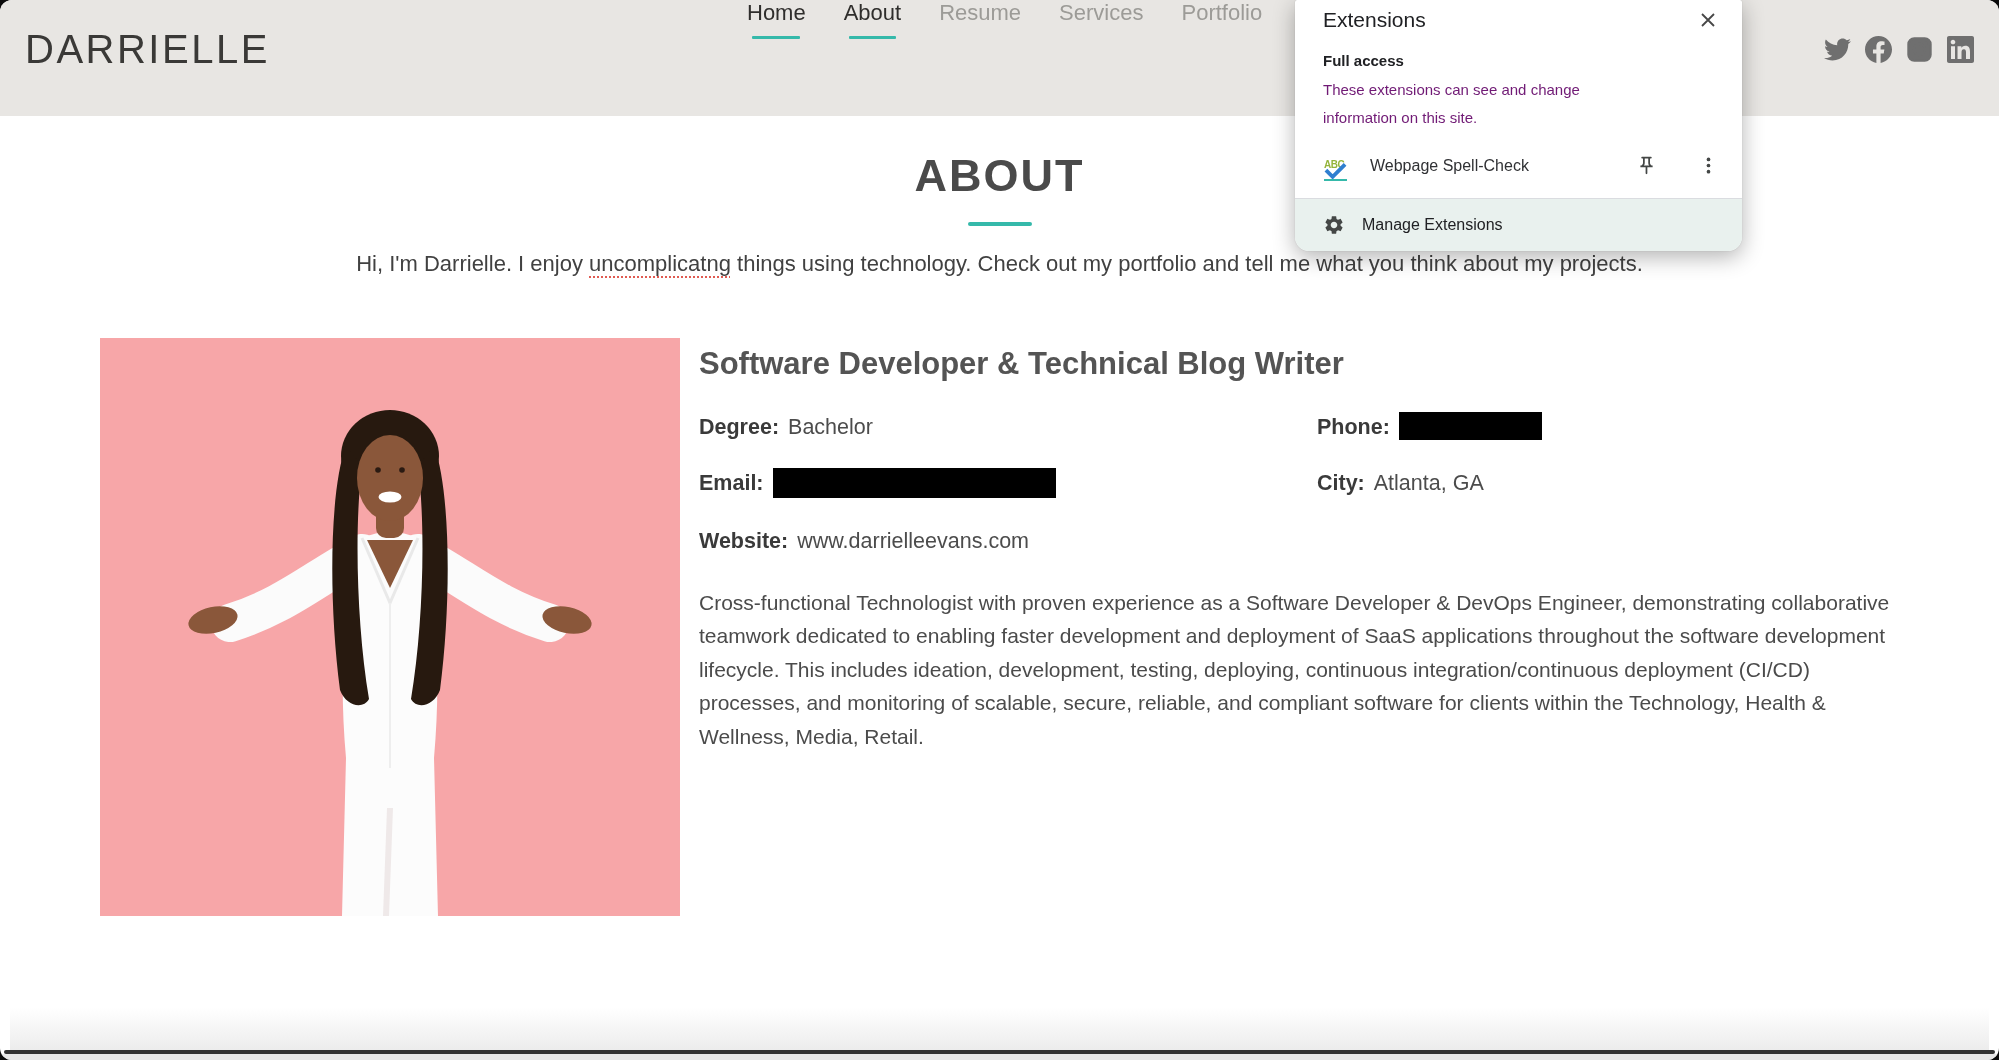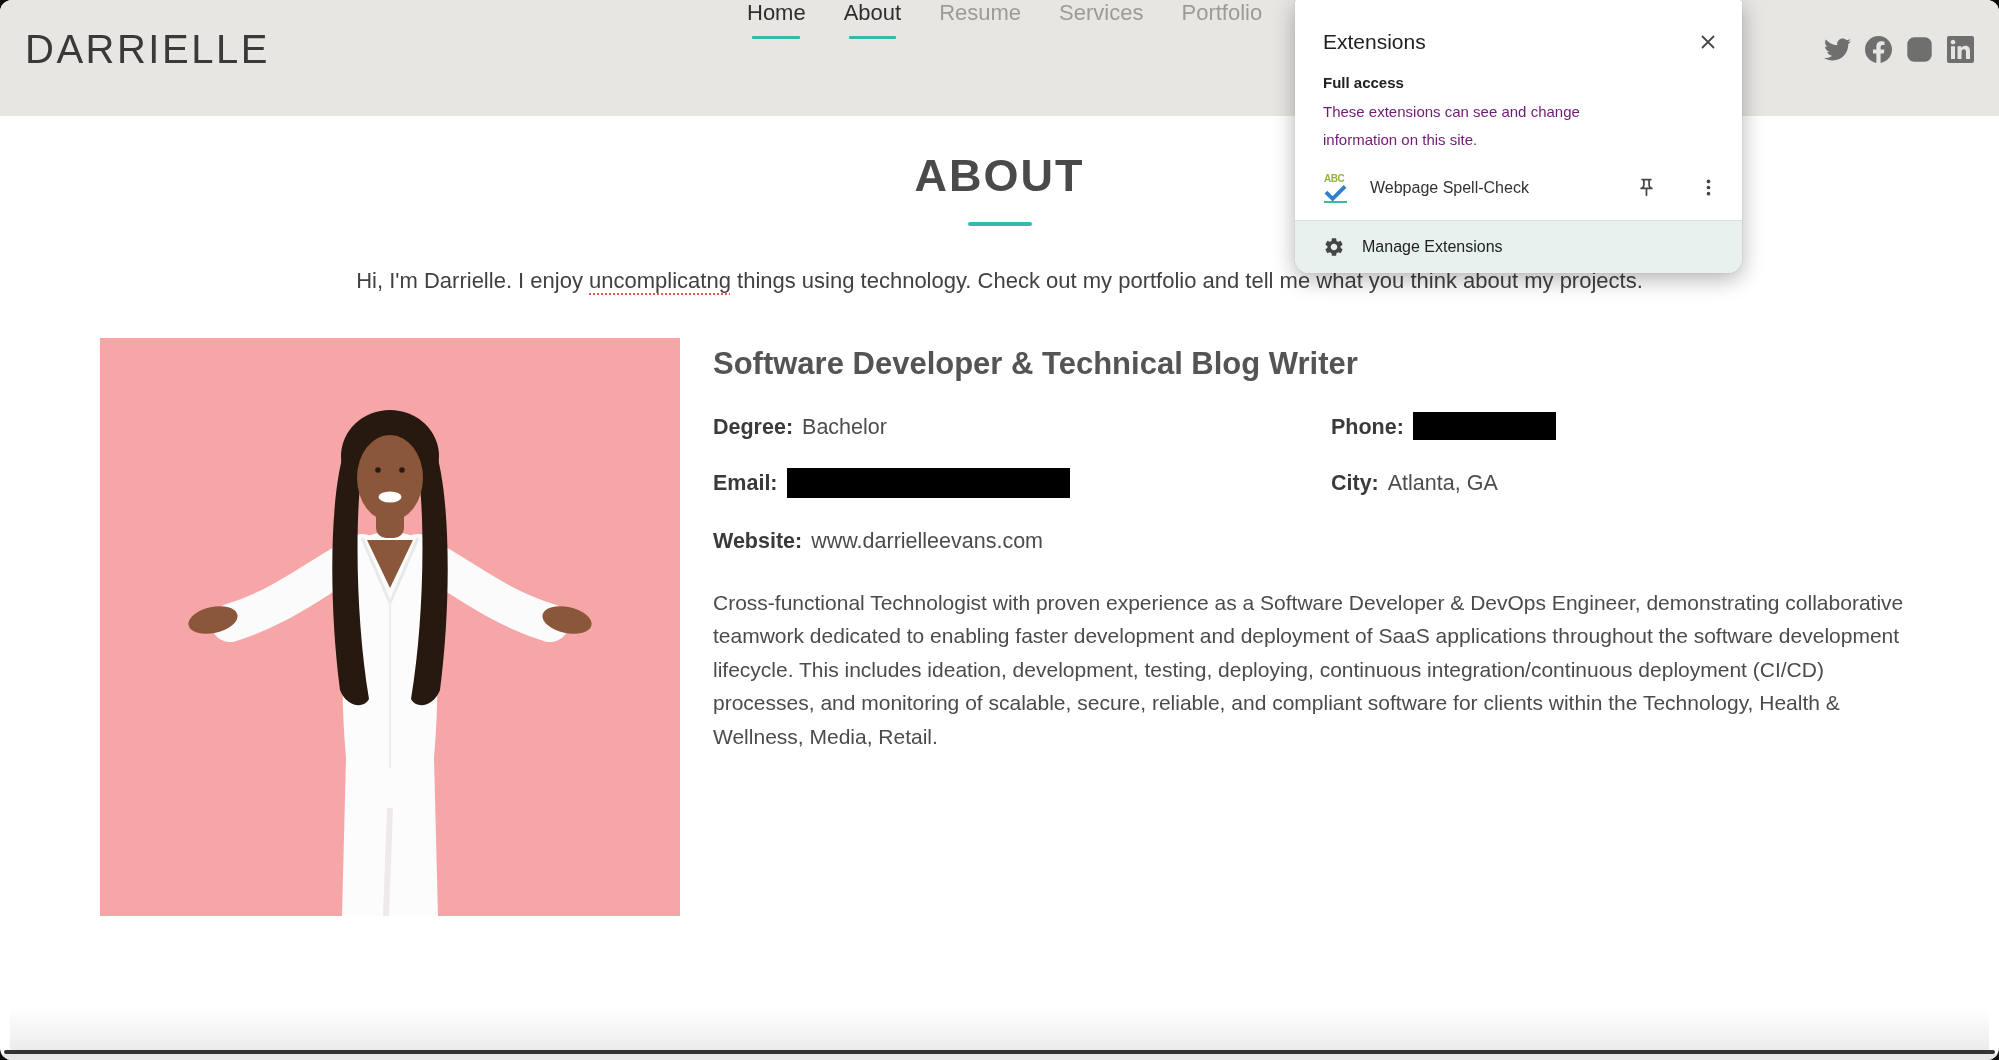--- a/index.html
+++ b/index.html
@@ -22,26 +22,26 @@
   .social { position:absolute; right:25px; top:0; height:98px; display:flex; gap:13px; align-items:center; }
   .social-btn { width:28px; height:28px; display:flex; align-items:center; justify-content:center;
                 background:none; border:none; cursor:pointer; padding:0; }
   .social-btn svg { width:27px; height:27px; fill:#6f6f6f; }
 
   
   .page-title { position:absolute; top:150px; left:0; width:100%; text-align:center;
                 font-size:45px; letter-spacing:2px; color:#4a4a4a; font-weight:700; }
   .title-divider { position:absolute; top:222px; left:50%; transform:translateX(-50%);
                    width:64px; height:4px; background:#35b9aa; border-radius:2px; }
-  .intro { position:absolute; top:268px; left:0; width:100%; text-align:center;
+  .intro { position:absolute; top:251px; left:0; width:100%; text-align:center;
            font-size:22px; color:#414141; }
   .misspell { text-decoration:underline dotted #e05b52; text-decoration-thickness:2px;
               text-underline-offset:5px; }
 
-  .profile { position:absolute; top:338px; left:100px; right:92px; display:flex; gap:33px; }
+  .profile { position:absolute; top:338px; left:100px; right:92px; display:flex; gap:19px; }
   .photo { width:580px; height:578px; flex:none; }
   .subtitle { margin-top:8px; font-size:31px; color:#545454; font-weight:700; }
   .details { flex:1; min-width:0; }
   .fields-grid { margin-top:30px; display:grid; grid-template-columns:618px 1fr;
                  row-gap:26px; font-size:21.5px; color:#4c4c4c; line-height:30px; }
   .field-label { font-weight:700; color:#3a3a3a; margin-right:9px; }
   .bar { display:inline-block; background:#000; vertical-align:middle; transform:translateY(-2px); }
   .bar-birthday { width:130px; height:26px; }
   .bar-phone { width:143px; height:28px; }
   .bar-email { width:283px; height:30px; }
@@ -51,30 +51,30 @@
   .bottom-fade { position:absolute; left:10px; right:10px; bottom:10px; height:42px;
                  background:linear-gradient(to bottom, rgba(255,255,255,0), #ececec); pointer-events:none; }
   .bottom-edge { position:absolute; left:4px; right:4px; bottom:6px; height:4px;
                  background:#323232; border-radius:2px; }
   .bottom-below { position:absolute; left:0; right:0; bottom:0; height:6px; background:#e7e7e7; }
 
   
   .ext-popup { position:absolute; left:1295px; top:0; width:447px; background:#fff; z-index:10;
                border-radius:2px 2px 14px 14px; overflow:hidden;
                box-shadow:0 6px 22px rgba(0,0,0,.30), 0 0 1px rgba(0,0,0,.25); }
-  .ext-head { display:flex; align-items:flex-end; padding:30px 22px 4px 28px; }
+  .ext-head { display:flex; align-items:flex-end; padding:8px 22px 4px 28px; }
   .ext-title { font-size:21px; color:#202124; flex:1; }
   .ext-close { width:24px; height:24px; background:none; border:none; cursor:pointer;
                display:flex; align-items:center; justify-content:center; padding:0; }
   .ext-close svg { width:16px; height:16px; stroke:#474747; stroke-width:1.8; }
   .ext-access { margin:16px 28px 0; font-size:15px; font-weight:700; color:#202124; }
   .ext-desc { margin:7px 28px 0; font-size:15px; color:#701a75; line-height:1.85; width:330px; }
   .ext-row { display:flex; align-items:center; margin:16px 16px 14px 28px; }
   .abc-icon { width:30px; height:30px; position:relative; margin-right:17px; flex:none; }
-  .abc-txt { position:absolute; top:0; left:1px; font-size:10px; font-weight:700;
+  .abc-txt { position:absolute; top:8px; left:1px; font-size:10px; font-weight:700;
              color:#94b43c; letter-spacing:-0.5px; }
   .abc-check { position:absolute; bottom:1px; left:1px; width:23px; height:18px; }
   .abc-base { position:absolute; bottom:0; left:1px; width:23px; height:2px; background:#35b9aa; }
   .ext-name { font-size:16px; color:#303134; flex:1; }
   .icon-btn { width:36px; height:36px; background:none; border:none; cursor:pointer;
               display:flex; align-items:center; justify-content:center; padding:0; }
   .icon-btn svg { width:21px; height:21px; fill:#444746; }
   .ext-row .icon-btn + .icon-btn { margin-left:26px; }
   .ext-footer { display:flex; align-items:center; background:#e9f1ee; border-top:1px solid #dadce0;
                 padding:15px 28px; cursor:pointer; }

